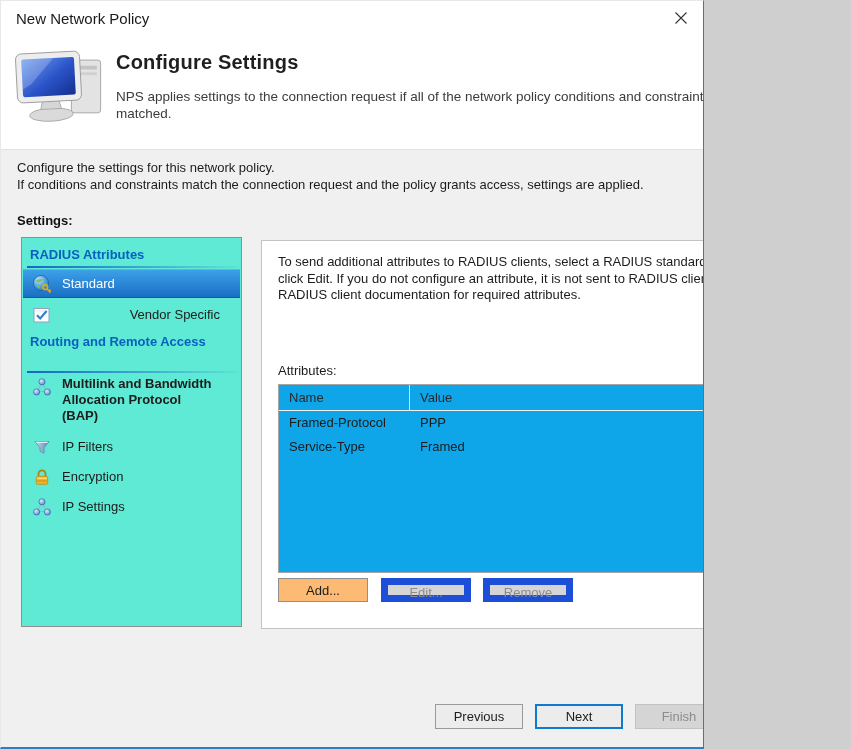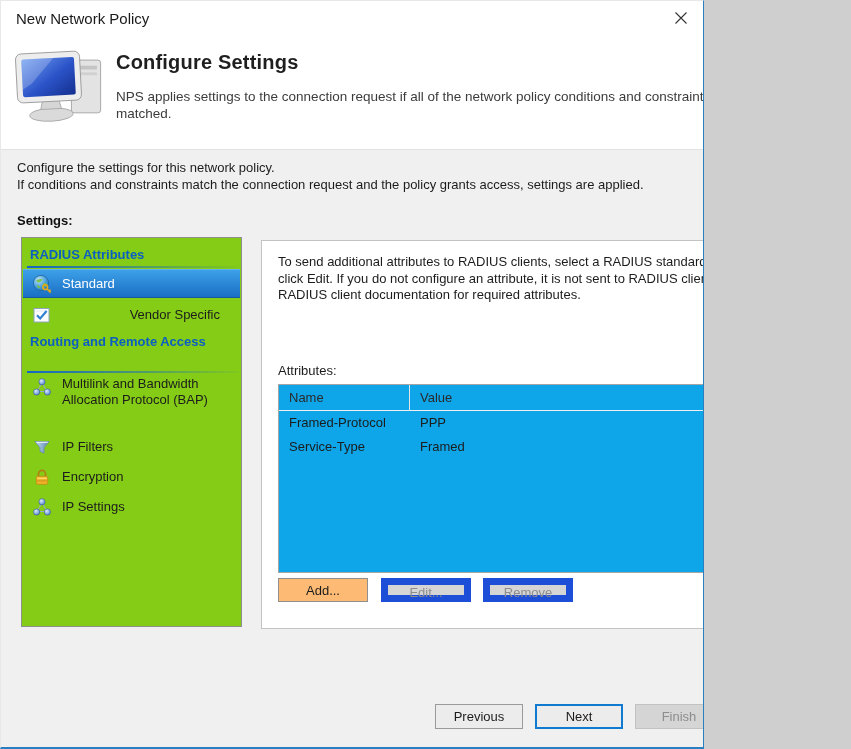--- a/index.html
+++ b/index.html
@@ -32,35 +32,35 @@
     position:absolute; left:0; top:148px; width:100%; height:601px;
     background:#f0f0f1; border-top:1px solid #e2e2e2;
   }
   .intro-line1 { position:absolute; left:16px; top:10px; font-size:13px; color:#1c1c1c; }
   .intro-line2 { position:absolute; left:16px; top:27px; font-size:13px; color:#1c1c1c; }
   .settings-label { position:absolute; left:16px; top:63px; font-size:13px; font-weight:bold; color:#111; }
 
   
   .settings-list {
     position:absolute; left:20px; top:87px; width:221px; height:390px;
-    background:#84cc16; border:1px solid #8f8f8f;
+    background:#5eead4; border:1px solid #8f8f8f;
   }
   .group-header { position:absolute; left:8px; width:200px; font-size:13px; font-weight:bold; color:#0b5fc2; line-height:17px; }
   .group-rule { position:absolute; left:5px; width:212px; height:2px;
     background:linear-gradient(to right,#1565c8,rgba(21,101,200,0.04)); }
   .list-row {
     position:absolute; left:1px; width:217px; height:29px;
     display:flex; align-items:center; gap:10px; padding-left:9px;
     font-size:13px; color:#1c1c1c; cursor:pointer;
   }
   .list-row.selected {
     background:linear-gradient(#3da0e8,#1a6fc4); color:#ffffff;
     border-top:1px solid #5fb2ee; border-bottom:1px solid #15589c;
   }
-  .list-row.multiline { height:auto; align-items:flex-start; }
+  .list-row.multiline { height:auto; align-items:flex-start;font-weight:bold; }
   .list-row.multiline .row-icon { margin-top:1px; }
   .row-icon { width:20px; height:20px; flex:0 0 20px; }
   .row-label { line-height:16px; width:158px; }
 
   
   .detail-panel {
     position:absolute; left:260px; top:90px; width:592px; height:389px;
     background:#ffffff; border:1px solid #c3c3c3;
   }
   .panel-desc { position:absolute; left:16px; top:13px; width:548px; font-size:13px; line-height:16.5px; color:#1c1c1c; }

